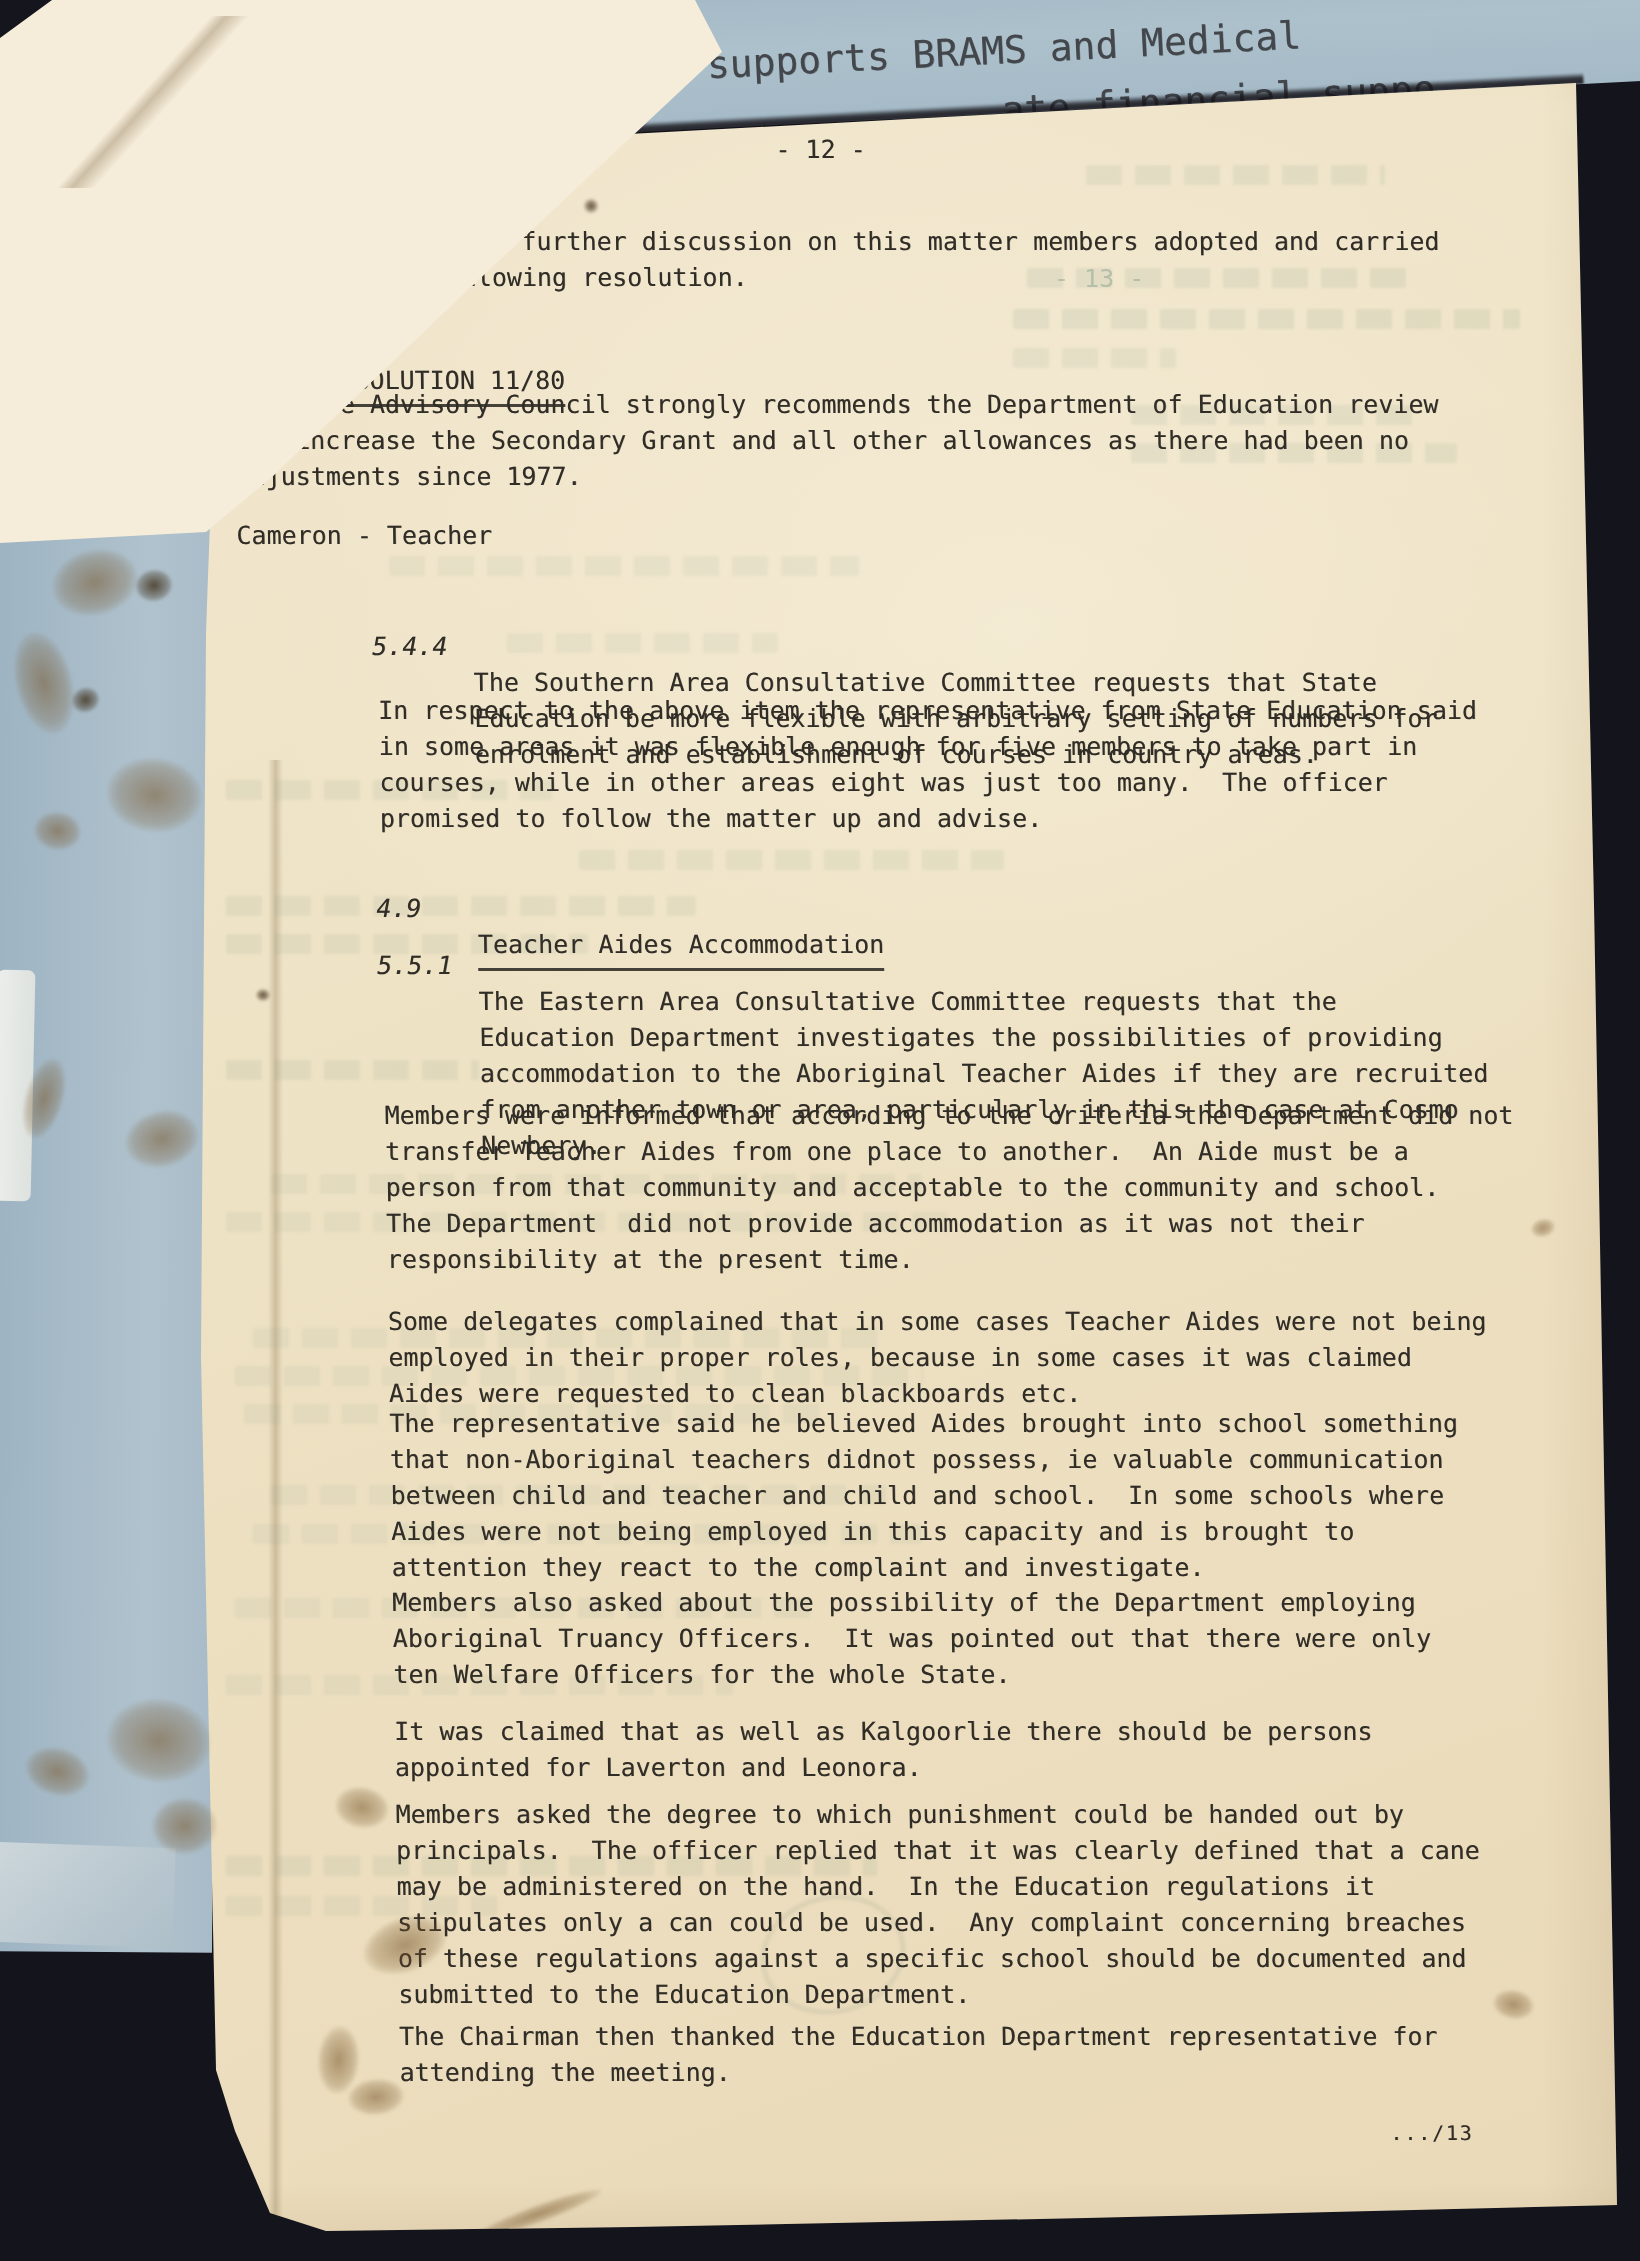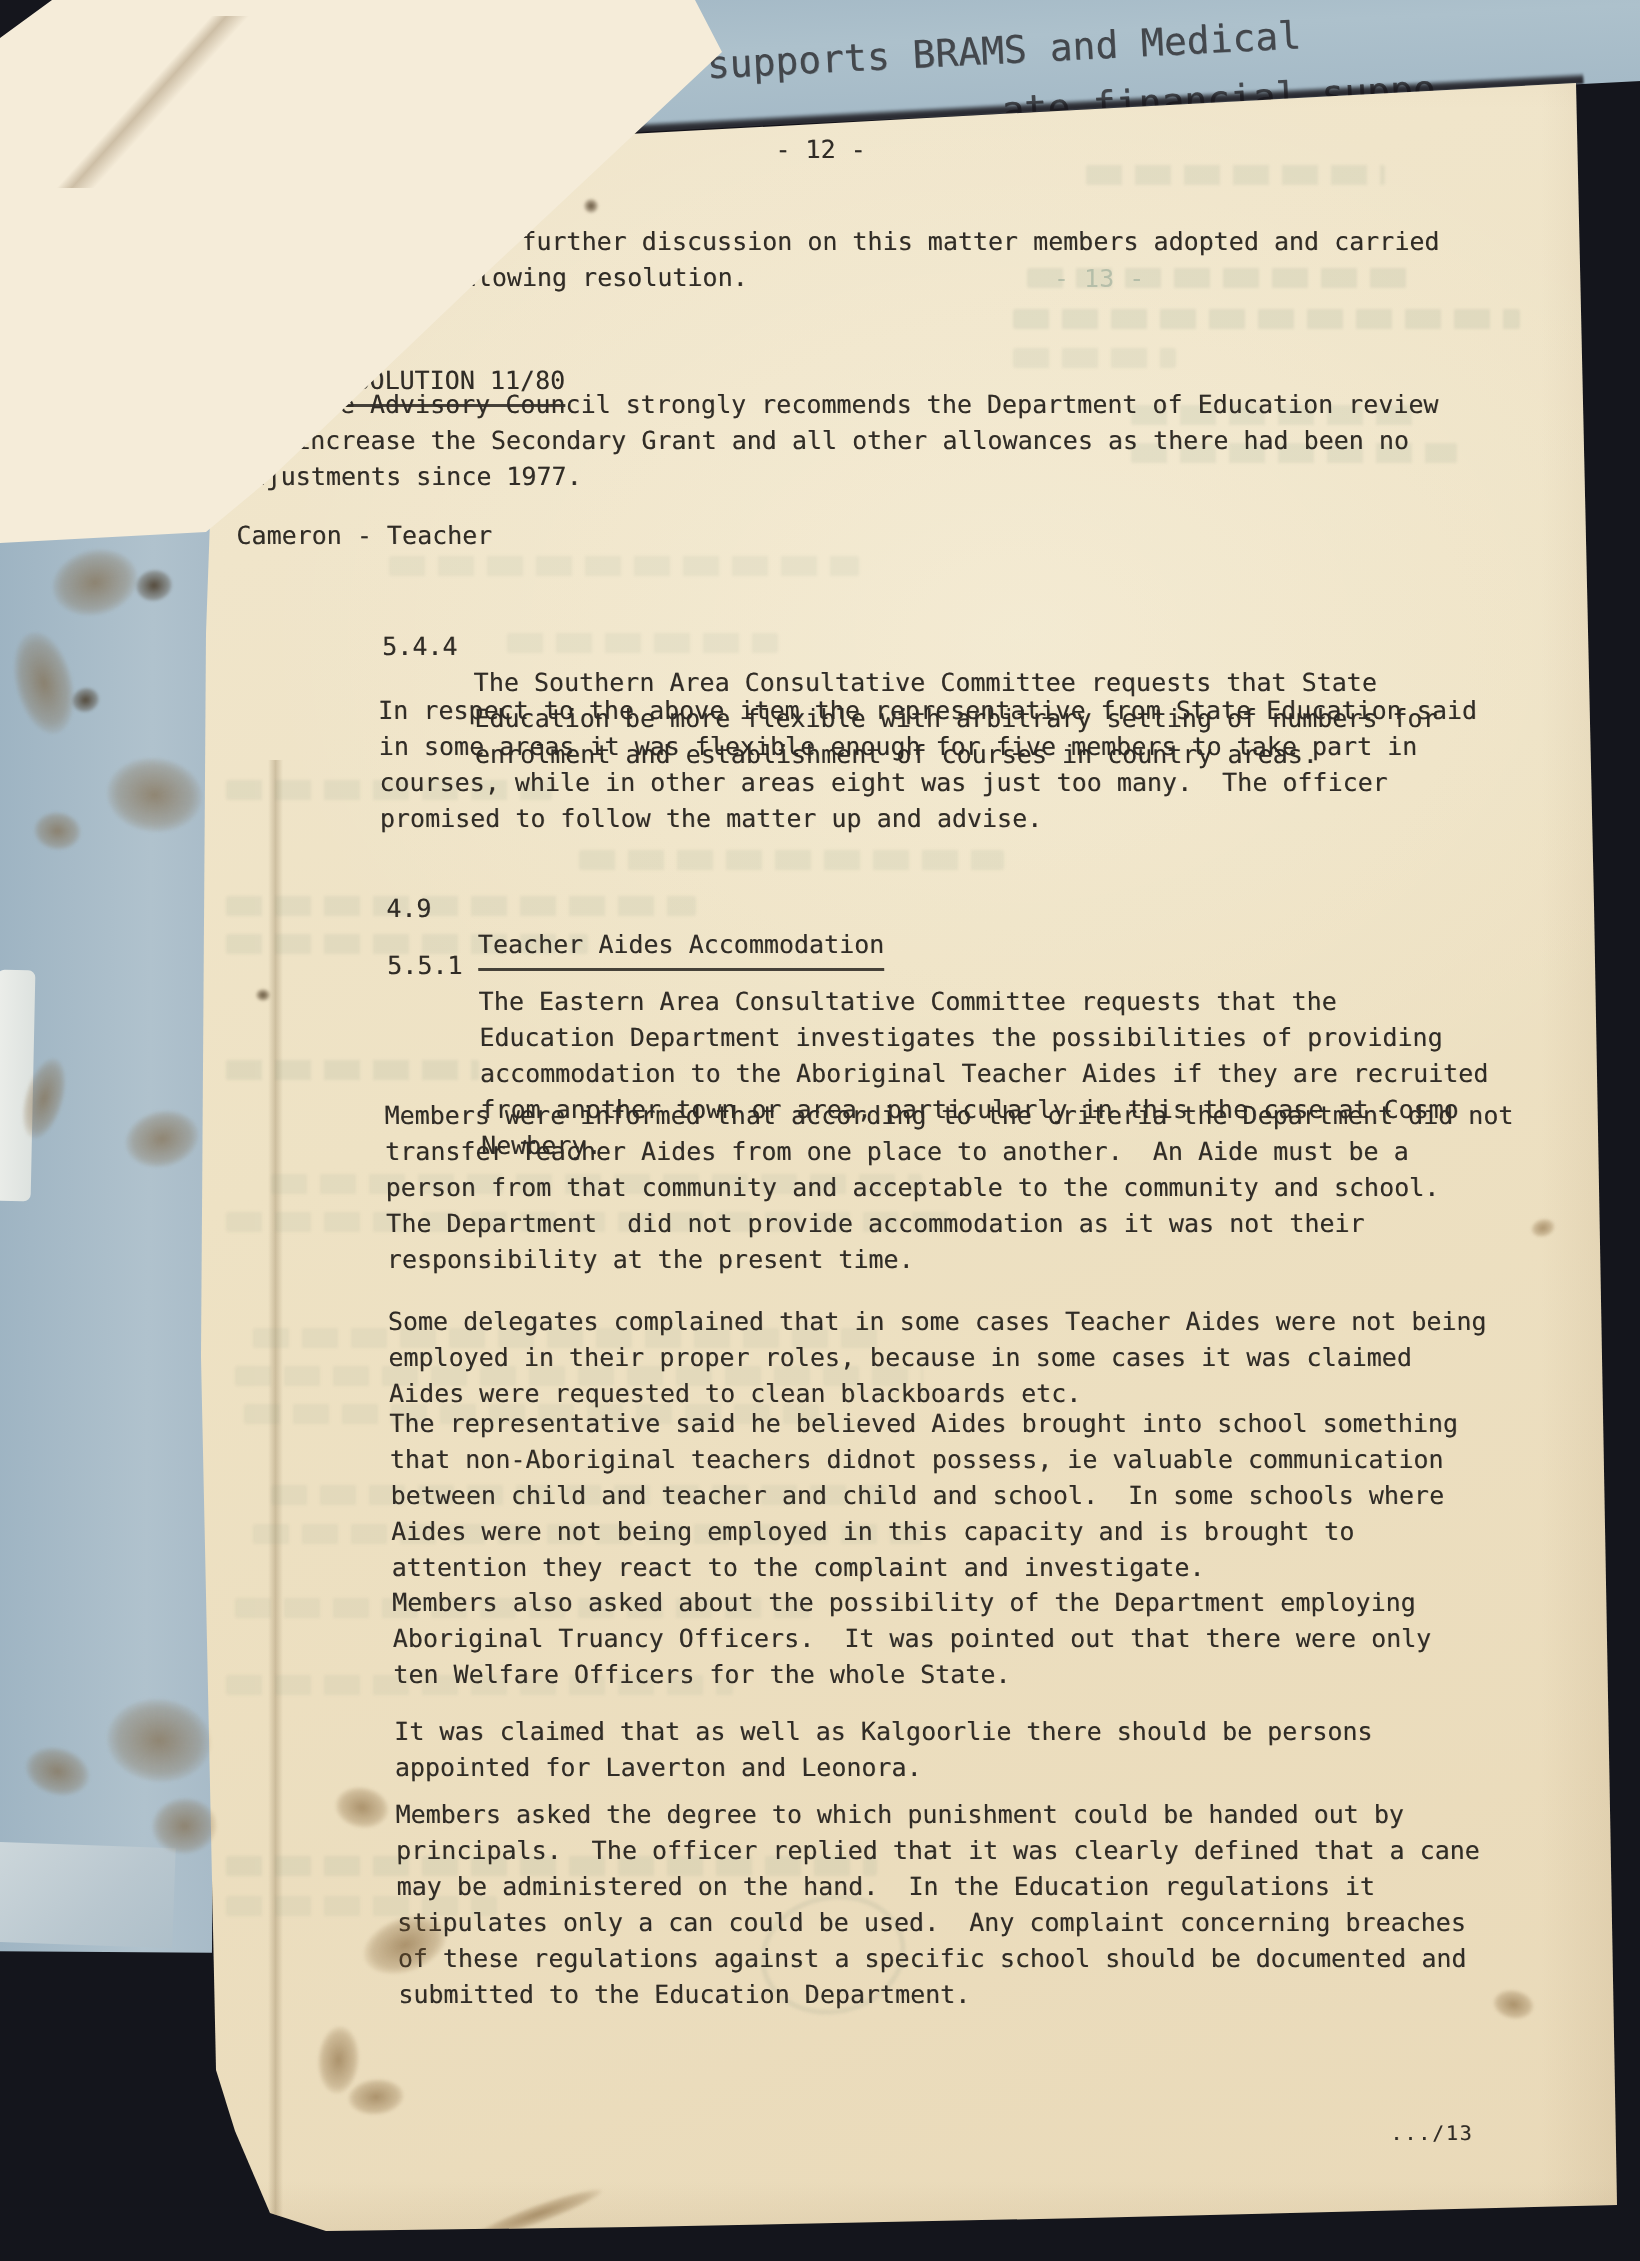--- a/index.html
+++ b/index.html
@@ -91,21 +91,21 @@
     position:absolute;inset:0;z-index:2;
     transform:skewX(0.9deg);transform-origin:0 0;
     color:#302c26;font-size:25px;line-height:36px;
     text-shadow:0.4px 0.4px 0 rgba(48,44,38,0.42);
   }
   .blk{position:absolute;white-space:pre;}
   .flush{left:228px;}
   .body-ind{left:367px;}
   .page-num{left:773px;top:132px;}
   .h-underline{border-bottom:3.2px solid rgba(45,42,36,0.88);padding-bottom:4.5px;display:inline-block;}
-  .item .num{position:absolute;left:372px;}
+  .item .num{position:absolute;left:362px;font-style:italic;}
   .item .itxt{position:absolute;left:463px;white-space:pre;}
   .footer-mark{left:1357px;top:2115px;font-size:20px;letter-spacing:1.8px;}
   
   .corner-fold{
     position:absolute;inset:0;z-index:5;pointer-events:none;
     clip-path:polygon(0px 38px,52px 0px,695px 0px,722px 52px,470px 288px,271px 478px,206px 532px,0px 543px);
     background:linear-gradient(128deg,#f5ecd9 30%,#efe5cf 55%,#e7d9bc 90%);
     filter:drop-shadow(5.4px 7.2px 8.1px rgba(28,24,18,0.5));
   }
   .fold-crease{
@@ -224,20 +224,22 @@
 Aboriginal Truancy Officers.  It was pointed out that there were only
 ten Welfare Officers for the whole State.</div>
     <div class="blk body-ind" style="top:1714px;">It was claimed that as well as Kalgoorlie there should be persons
 appointed for Laverton and Leonora.</div>
     <div class="blk body-ind" style="top:1797px;">Members asked the degree to which punishment could be handed out by
 principals.  The officer replied that it was clearly defined that a cane
 may be administered on the hand.  In the Education regulations it
 stipulates only a can could be used.  Any complaint concerning breaches
 of these regulations against a specific school should be documented and
 submitted to the Education Department.</div>
+    <div class="blk body-ind" style="top:2019px;">The Chairman then thanked the Education Department representative for
+attending the meeting.</div>
 
     <div class="blk footer-mark">.../13</div>
   </div>
 
   <div class="stain-layer" id="page-stain-layer">
       <div class="stain" style="left: 335px; top: 1787px; width: 54px; height: 41px; transform: rotate(10deg);"></div>
       <div class="stain" style="left: 362px; top: 1918px; width: 86px; height: 54px; transform: rotate(-20deg);"></div>
       <div class="stain" style="left: 318px; top: 2026px; width: 41px; height: 68px; transform: rotate(4deg);"></div>
       <div class="stain" style="left: 348px; top: 2079px; width: 56px; height: 36px; transform: rotate(-5deg);"></div>
       <div class="stain" style="left: 470px; top: 2205px; width: 136px; height: 18px; transform: rotate(-20deg);"></div>

